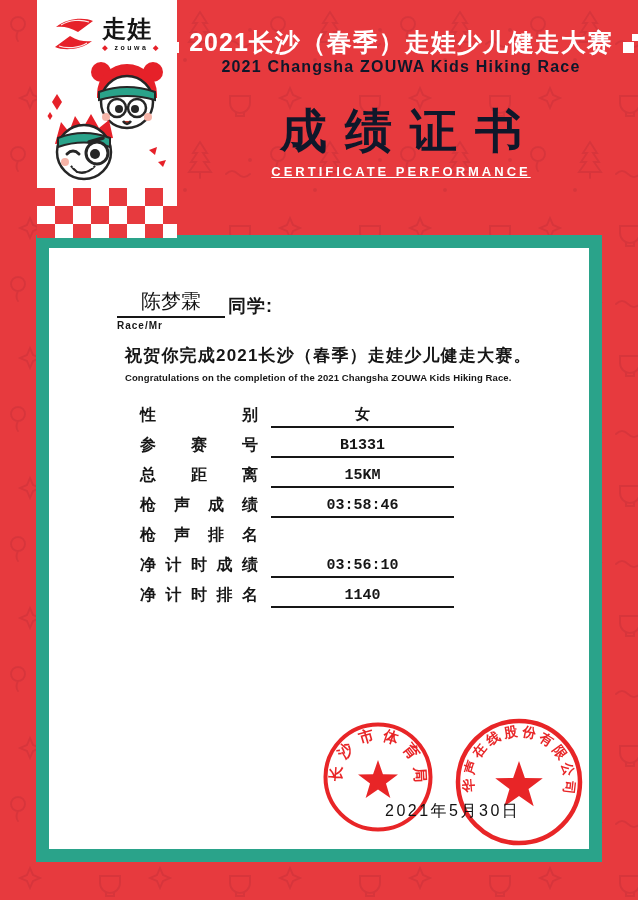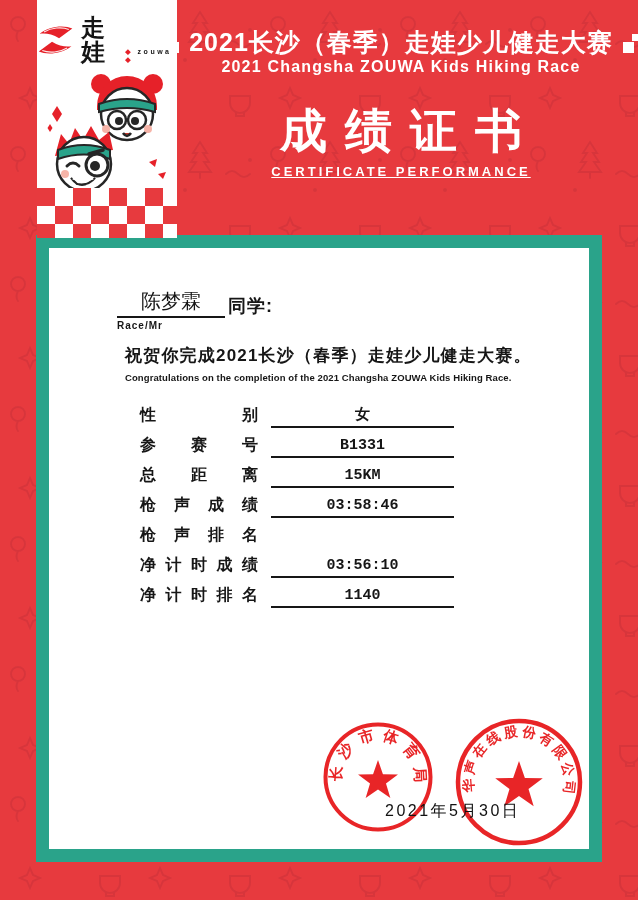--- a/index.html
+++ b/index.html
@@ -12,30 +12,30 @@
 
   
   .header-cn{position:absolute;left:177px;width:448px;top:26px;z-index:1;
     display:flex;align-items:center;justify-content:center;gap:9px;color:#ffffff;}
   .header-cn .t{font-size:25px;font-weight:bold;letter-spacing:1px;white-space:nowrap;}
   .deco{width:17px;height:22px;position:relative;display:inline-block;flex:0 0 auto;}
   .deco::before{content:"";position:absolute;width:7px;height:7px;background:#fff;left:0;top:2px;}
   .deco::after{content:"";position:absolute;width:11px;height:11px;background:#fff;left:5px;top:10px;}
   .deco.flip{transform:scaleX(-1);}
   .header-en{position:absolute;left:177px;width:448px;top:58px;z-index:1;text-align:center;
-    color:#ffffff;font-size:16px;font-weight:bold;letter-spacing:1.2px;}
+    color:#0f172a;font-size:16px;font-weight:bold;letter-spacing:1.2px;}
   .cert-title{position:absolute;left:177px;width:448px;top:100px;z-index:1;text-align:center;
-    color:#ffffff;font-size:47px;font-weight:bold;letter-spacing:18px;text-indent:18px;white-space:nowrap;}
+    color:#0f172a;font-size:47px;font-weight:bold;letter-spacing:18px;text-indent:18px;white-space:nowrap;}
   .cert-sub{position:absolute;left:177px;width:448px;top:164px;z-index:1;text-align:center;
     color:#ffffff;font-size:13px;font-weight:bold;letter-spacing:3px;text-decoration:underline;}
 
   
   .logo-card{position:absolute;left:37px;top:0;width:140px;height:238px;background:#fff;z-index:3;}
   .logo-row{display:flex;align-items:center;justify-content:center;gap:7px;margin-top:16px;}
-  .brand-col{display:flex;flex-direction:row;align-items:flex-end;}
+  .brand-col{display:flex;flex-direction:column;align-items:flex-start;}
   .brand-cn{font-size:24px;font-weight:bold;color:#151515;letter-spacing:1px;line-height:1;}
   .brand-en{font-size:7px;font-weight:bold;color:#151515;letter-spacing:2.5px;margin-top:3px;}
   .brand-en .dot{color:var(--brand-red,#e62129);}
   .checker{position:absolute;left:0;right:0;bottom:0;height:50px;
     background:repeating-conic-gradient(#ffffff 0% 25%, var(--background-red,#e73a3e) 0% 50%);
     background-size:36px 36px;}
   .mascots{display:block;margin:2px auto 0;}
 
   
   .frame{position:absolute;left:36px;top:235px;width:566px;height:627px;

